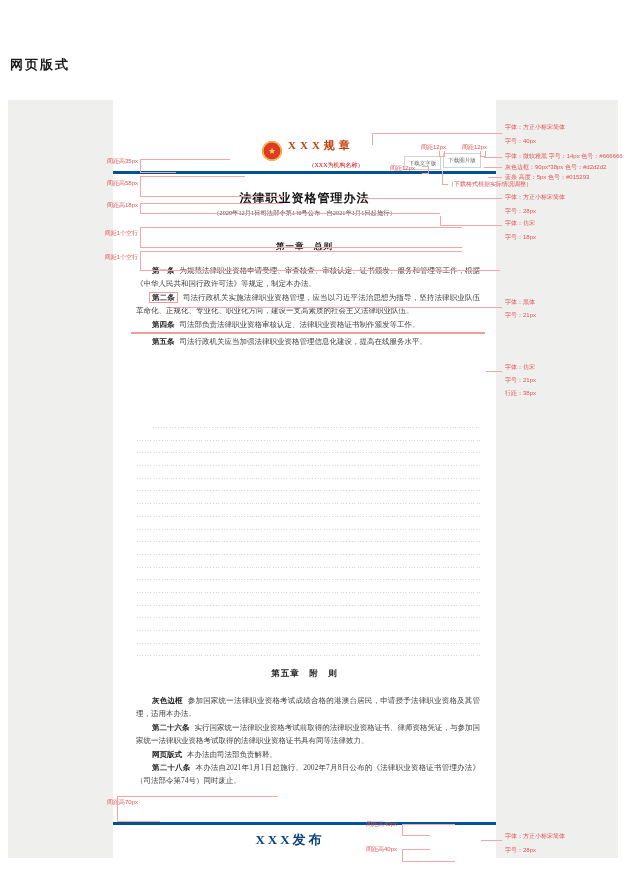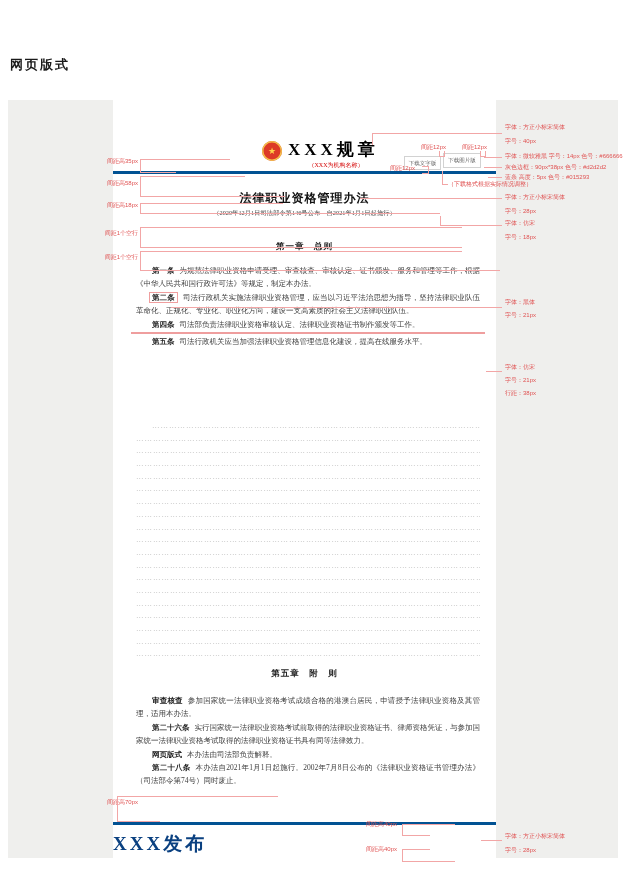--- a/index.html
+++ b/index.html
@@ -7,22 +7,22 @@
           font-family:"Liberation Sans","DejaVu Sans",sans-serif;}
   #design-title{position:absolute;left:10px;top:56px;font-size:13px;font-weight:bold;
           color:#1a1a1a;letter-spacing:2px;}
   #artboard{position:absolute;left:8px;top:100px;width:610px;height:758px;background:#efefed;}
   #page{position:absolute;left:113px;top:100px;width:383px;height:758px;background:#ffffff;}
 
   
   .emblem{position:absolute;left:262px;top:141px;width:20px;height:20px;border-radius:50%;
           background:#dd3a27;box-shadow:inset 0 0 0 1.5px #f3c24a;color:#ffd24a;
           font-size:9px;line-height:20px;text-align:center;}
-  #agency-title{position:absolute;left:288px;top:138px;width:120px;font-size:17px;font-weight:bold;
-          color:#000000;letter-spacing:4px;font-family:"Liberation Serif","DejaVu Serif",serif;}
+  #agency-title{position:absolute;left:288px;top:138px;width:120px;font-size:11px;font-weight:bold;
+          color:#c2410c;letter-spacing:4px;font-family:"Liberation Serif","DejaVu Serif",serif;}
   #agency-note{position:absolute;left:284px;top:161px;width:104px;text-align:center;font-size:6px;
           color:#d40000;font-family:"Liberation Serif","DejaVu Serif",serif;}
   .blue-bar{position:absolute;left:113px;width:383px;height:3px;background:#015293;}
   #bar-top{top:171px;} #bar-bottom{top:822px;}
   .dl-btn{position:absolute;background:#fff;border:1px solid #d2d2d2;color:#666666;
           font-size:5.5px;display:flex;align-items:center;justify-content:center;cursor:pointer;}
   #btn-text{left:404px;top:156px;width:35px;height:12px;}
   #btn-image{left:443px;top:153px;width:36px;height:13px;}
 
   
@@ -38,22 +38,22 @@
   .body-text p{margin:0;text-indent:16px;}
   .num{font-weight:bold;color:#222;margin-right:5px;margin-top:29px;}
   .numbox{border:1px solid #ef9e9e;padding:0 2px;margin-left:-3px;}
   .redbox{border:1px solid #ef9e9e;margin:1px -5px;padding:0 4px;}
 
   
   #filler{position:absolute;left:136px;top:420px;width:344px;color:#b2b2b2;font-size:7.5px;}
   .dotline{height:12.7px;line-height:12.7px;white-space:nowrap;overflow:hidden;letter-spacing:1px;}
   .dotline.first{padding-left:16px;}
 
-  #publisher{position:absolute;left:113px;top:831px;width:370px;text-align:left;padding-right:16px;
-          box-sizing:border-box;font-size:19px;font-weight:bold;color:#0a4080;letter-spacing:3px;}
+  #publisher{position:absolute;left:113px;top:831px;width:370px;text-align:center;padding-right:16px;
+          box-sizing:border-box;font-size:13px;font-weight:bold;color:#0a4080;letter-spacing:3px;}
 
   
   .ann{position:absolute;font-size:6px;line-height:1.2;color:#e05353;white-space:nowrap;}
   .ann.l{left:82px;width:56px;text-align:right;}
   .ann.r{left:505px;}
   .ann.fl{left:343px;width:54px;text-align:right;}
   .ln{position:absolute;background:#f2a6a6;}
 </style>
 </head>
 <body>
@@ -109,21 +109,21 @@
       <div class="dotline">………………………………………………………………………………………………………………………………………………………………</div>
       <div class="dotline">………………………………………………………………………………………………………………………………………………………………</div>
       <div class="dotline">………………………………………………………………………………………………………………………………………………………………</div>
       <div class="dotline">………………………………………………………………………………………………………………………………………………………………</div>
       <div class="dotline">………………………………………………………………………………………………………………………………………………………………</div>
     </div>
 
   <div id="chap5" class="chap serif">第五章　附　则</div>
   <div id="body2-wrap" class="body-text serif">
     <div id="articles-ch5">
-        <p><span class="num">审查核查</span>参加国家统一法律职业资格考试成绩合格的港澳台居民，申请授予法律职业资格及其管理，适用本办法。</p>
+        <p><span class="num">灰色边框</span>参加国家统一法律职业资格考试成绩合格的港澳台居民，申请授予法律职业资格及其管理，适用本办法。</p>
         <p><span class="num">第二十六条</span>实行国家统一法律职业资格考试前取得的法律职业资格证书、律师资格凭证，与参加国家统一法律职业资格考试取得的法律职业资格证书具有同等法律效力。</p>
         <p><span class="num">网页版式</span>本办法由司法部负责解释。</p>
         <p><span class="num">第二十八条</span>本办法自2021年1月1日起施行。2002年7月8日公布的《法律职业资格证书管理办法》（司法部令第74号）同时废止。</p>
       </div>
   </div>
 
   <div class="blue-bar" id="bar-bottom"></div>
   <div id="publisher" class="serif">XXX发布</div>
 
   <span class="ann l" style="top:158px">间距高35px</span>

